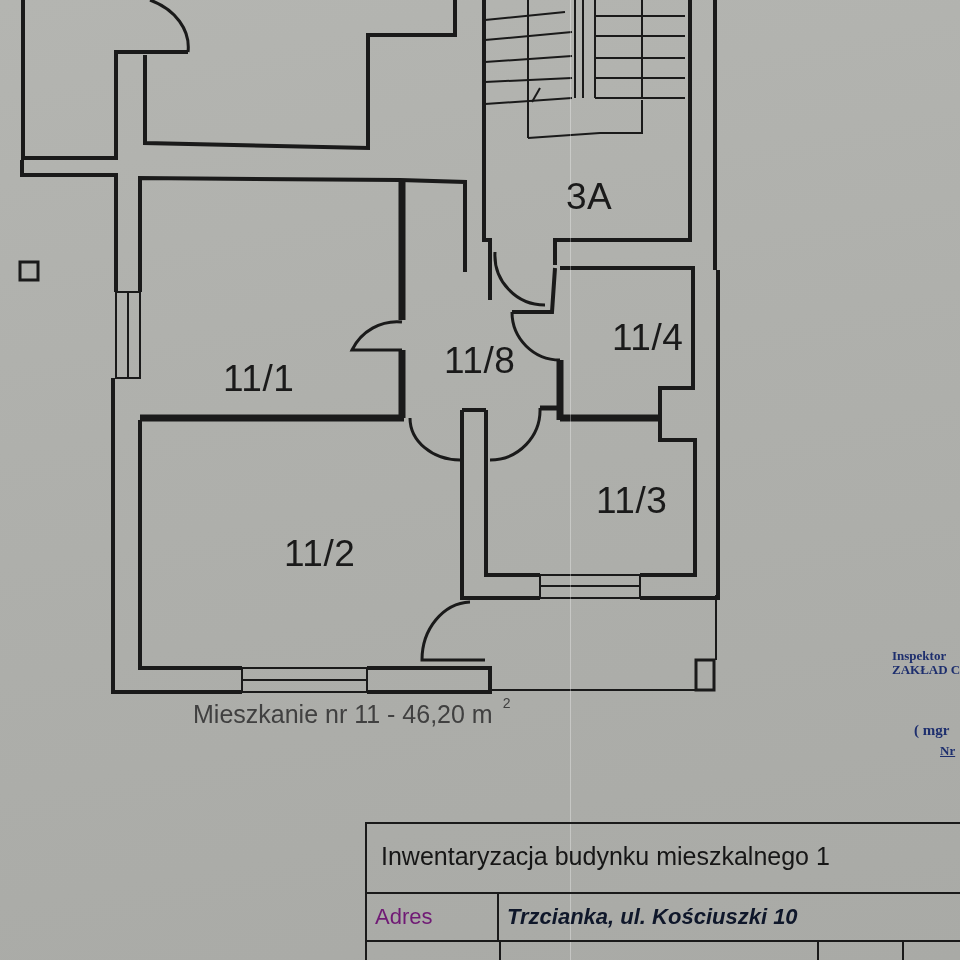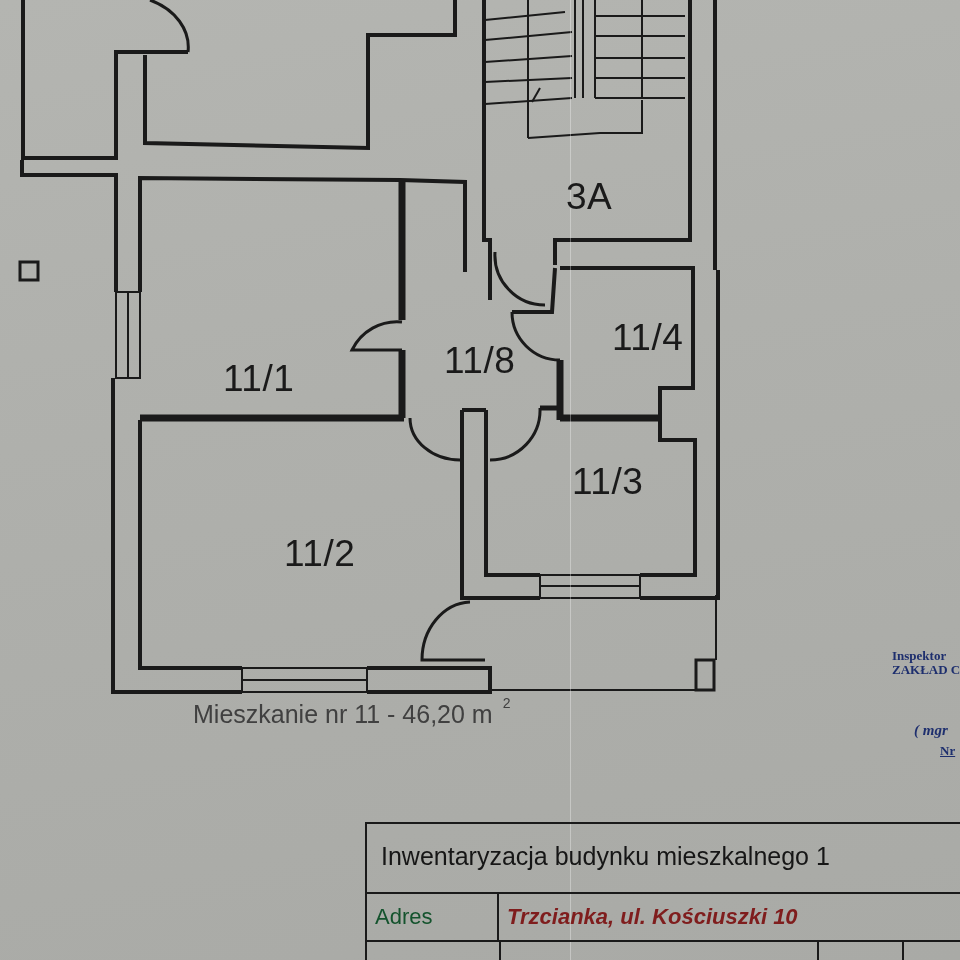--- a/index.html
+++ b/index.html
@@ -19,21 +19,21 @@
       font-family: "Liberation Sans", sans-serif; letter-spacing: 0.5px;
     }
     .caption {
       position: absolute; left: 193px; top: 700px; font-size: 25px; color: #404040;
     }
     .caption sup { font-size: 14px; position: relative; top: -6px; margin-left: 10px; }
     .stamp {
       position: absolute; font-family: "Liberation Serif", serif; color: #1e2f6e;
       font-weight: bold; font-size: 13px; line-height: 19px; white-space: nowrap;
     }
-    .stamp.italic { font-style: italic; font-size: 15px; }
+    .stamp.italic { font-size: 15px; }
     .fold {
       position: absolute; left: 570px; top: 0; width: 1px; height: 960px;
       background: rgba(250,250,250,0.35);
     }
     .titleblock {
       position: absolute; left: 365px; top: 822px; width: 620px; height: 160px;
       border: 2px solid #1a1a1a; border-right: none; box-sizing: border-box;
     }
     .tb-title {
       position: absolute; left: 0; top: 0; height: 70px; width: 100%;
@@ -41,25 +41,25 @@
       font-size: 25px; color: #161616; padding: 18px 0 0 14px;
       white-space: nowrap;
     }
     .tb-row {
       position: absolute; left: 0; top: 70px; height: 48px; width: 100%;
       border-bottom: 2px solid #1a1a1a; box-sizing: border-box;
     }
     .tb-label {
       position: absolute; left: 0; top: 0; width: 132px; height: 100%;
       border-right: 2px solid #1a1a1a; box-sizing: border-box;
-      font-size: 22px; padding: 10px 0 0 8px; color: #14532d;
+      font-size: 22px; padding: 10px 0 0 8px; color: #701a75;
     }
     .tb-value {
       position: absolute; left: 140px; top: 10px; font-size: 22px;
-      font-style: italic; font-weight: bold; color: #7f1d1d; white-space: nowrap;
+      font-style: italic; font-weight: bold; color: #0f172a; white-space: nowrap;
     }
     .tb-row2 {
       position: absolute; left: 0; top: 118px; height: 50px; width: 100%;
     }
     .tb-cell { position: absolute; top: 0; height: 100%; border-right: 2px solid #1a1a1a; }
   </style>
 </head>
 <body>
 
 <div class="paper"></div>
@@ -140,21 +140,21 @@
     </g>
 
     <rect x="20" y="262" width="18" height="18" stroke-width="3"></rect>
   </g>
 </svg>
 
 <div class="fold"></div>
 
 <div class="room-label" style="left:223px; top:322px;margin-top:36px;">11/1</div>
 <div class="room-label" style="left:284px; top:533px;">11/2</div>
-<div class="room-label" style="left:572px; top:461px;">11/3</div>
+<div class="room-label" style="left:572px; top:480px;padding-left:24px;">11/3</div>
 <div class="room-label" style="left:596px; top:317px;margin-left:16px;">11/4</div>
 <div class="room-label" style="left:444px; top:340px;">11/8</div>
 <div class="room-label" style="left:566px; top:176px;">3A</div>
 
 <div class="caption">
   <span>Mieszkanie nr 11 - 46,20 m</span><sup>2</sup>
 </div>
 
 <div class="stamp" style="left:892px; top:660px;">ZAKŁAD C</div>
 <div class="stamp" style="left:892px; top:646px;">Inspektor</div>

